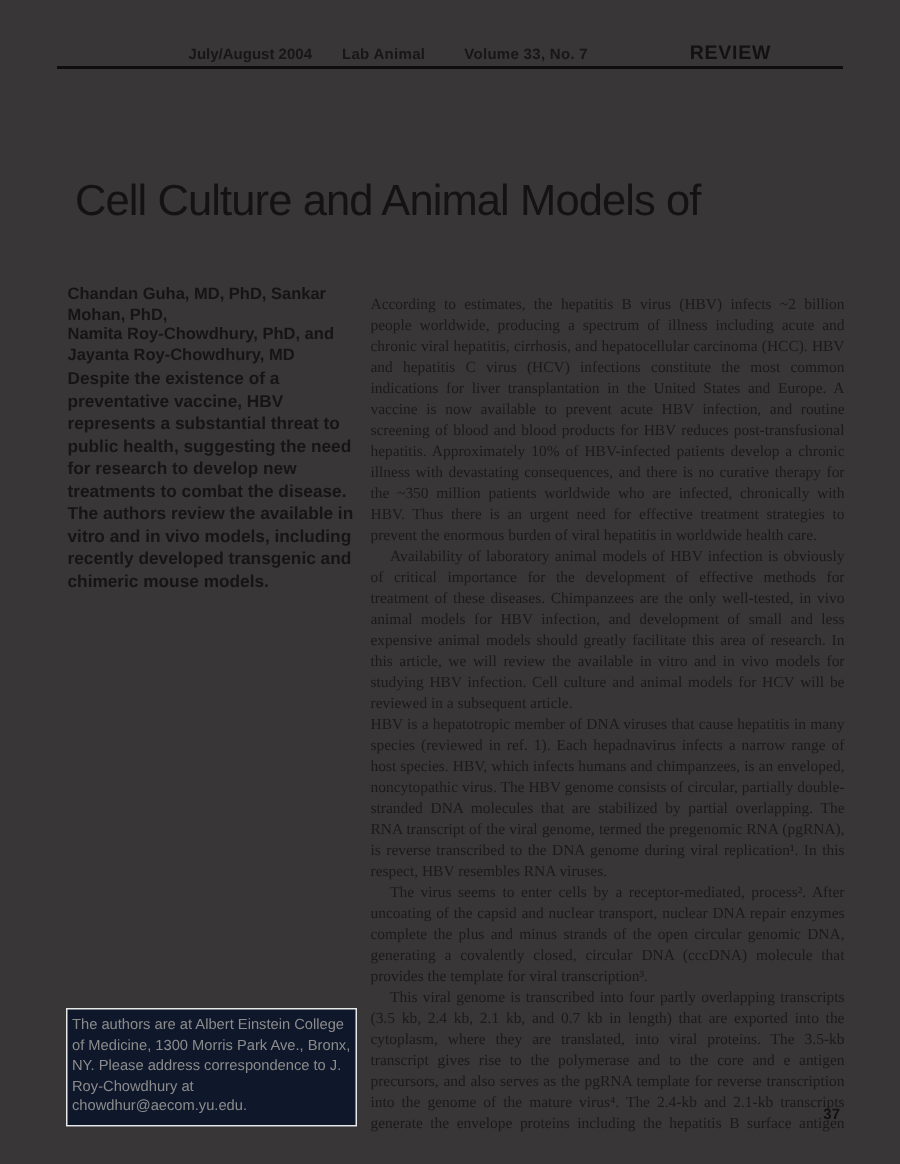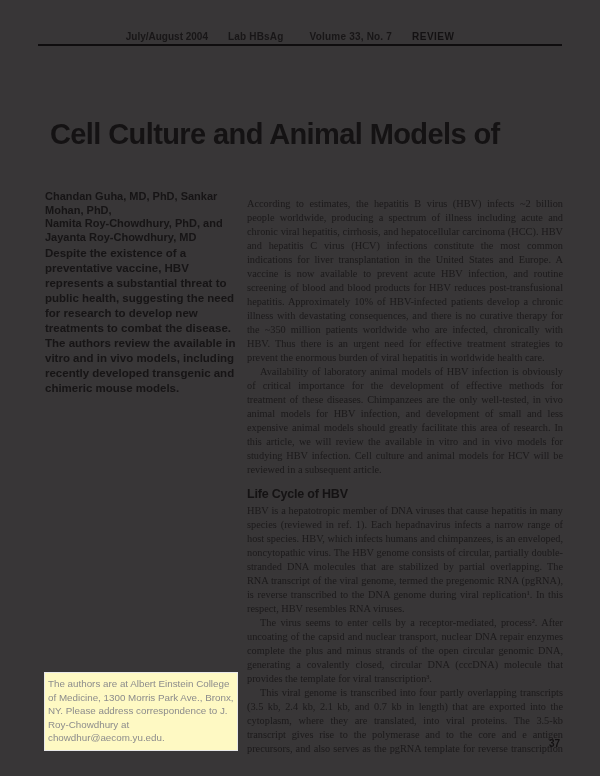--- a/index.html
+++ b/index.html
@@ -10,28 +10,28 @@
   }
   
   #journal-header{
     position:absolute;left:38px;top:28px;width:524px;height:14px;
     font-size:10px;font-weight:bold;color:#181617;
     display:flex;align-items:flex-end;
   }
   .hdr-left{width:170px;text-align:right;}
   .hdr-center{flex:1;text-align:center;letter-spacing:.2px;}
   .hdr-center .sep{display:inline-block;width:26px;}
-  .hdr-right{width:150px;text-align:left;font-size:10px;font-weight:900;letter-spacing:.5px;color:#131112;}
+  .hdr-right{width:150px;text-align:center;font-size:13px;font-weight:900;letter-spacing:.5px;color:#131112;}
   #header-rule{
     position:absolute;left:38px;top:44px;width:524px;height:2px;background:#0f0d0e;
   }
   
   #article-title{
     position:absolute;left:50px;top:100px;width:500px;
-    font-size:29px;line-height:31px;font-weight:bold;letter-spacing:-0.6px;
+    font-size:29px;line-height:31px;font-weight:normal;letter-spacing:-0.6px;
     color:#141213;
   }
   
   #authors{
     position:absolute;left:45px;top:190px;width:210px;
     font-size:11px;line-height:13.5px;font-weight:bold;color:#161415;
   }
   
   #abstract{
     position:absolute;left:45px;top:246px;width:196px;
@@ -47,60 +47,59 @@
   #body-column p{margin:0;}
   #body-column p.indent{text-indent:13px;}
   #body-column h2{
     font-family:"Liberation Sans",sans-serif;
     font-size:12.5px;font-weight:bold;color:#141213;
     margin:10px 0 3px 0;letter-spacing:-0.2px;
   }
   
   #affiliation-box{
     position:absolute;left:44px;top:672px;width:186px;
-    background:#fef9c3;color:#8c8c8c;
+    background:#0f172a;color:#8c8c8c;
     padding:5px 4px 6px 4px;
     font-size:9.8px;line-height:13.5px;
     box-shadow:0 0 0 1px #e8e8e8 inset;
   }
   
   #page-number{
     position:absolute;right:40px;top:738px;
     font-size:10px;font-weight:bold;color:#131112;
   }
 </style>
 </head>
 <body>
 
 <div id="page">
 
   <div id="journal-header">
     <span class="hdr-left">July/August 2004</span>
-    <span class="hdr-center"><span>Lab HBsAg</span><span class="sep"></span><span>Volume 33, No. 7</span></span>
+    <span class="hdr-center"><span>Lab Animal</span><span class="sep"></span><span>Volume 33, No. 7</span></span>
     <span class="hdr-right">REVIEW</span>
   </div>
 
   <div id="header-rule"></div>
 
   <h1 id="article-title">
     <span>Cell Culture and Animal Models of</span><br>
   </h1>
 
   <div id="authors">
     <span>Chandan Guha, MD, PhD, Sankar Mohan, PhD,</span><br>
     <span>Namita Roy-Chowdhury, PhD, and</span><br>
     <span>Jayanta Roy-Chowdhury, MD</span>
   </div>
 
   <div id="abstract">Despite the existence of a preventative vaccine, HBV represents a substantial threat to public health, suggesting the need for research to develop new treatments to combat the disease. The authors review the available in vitro and in vivo models, including recently developed transgenic and chimeric mouse models.</div>
 
   <div id="body-column">
     <p>According to estimates, the hepatitis B virus (HBV) infects ~2 billion people worldwide, producing a spectrum of illness including acute and chronic viral hepatitis, cirrhosis, and hepatocellular carcinoma (HCC). HBV and hepatitis C virus (HCV) infections constitute the most common indications for liver transplantation in the United States and Europe. A vaccine is now available to prevent acute HBV infection, and routine screening of blood and blood products for HBV reduces post-transfusional hepatitis. Approximately 10% of HBV-infected patients develop a chronic illness with devastating consequences, and there is no curative therapy for the ~350 million patients worldwide who are infected, chronically with HBV. Thus there is an urgent need for effective treatment strategies to prevent the enormous burden of viral hepatitis in worldwide health care.</p>
     <p class="indent">Availability of laboratory animal models of HBV infection is obviously of critical importance for the development of effective methods for treatment of these diseases. Chimpanzees are the only well-tested, in vivo animal models for HBV infection, and development of small and less expensive animal models should greatly facilitate this area of research. In this article, we will review the available in vitro and in vivo models for studying HBV infection. Cell culture and animal models for HCV will be reviewed in a subsequent article.</p>
-    <h2>Life Cycle of HBV</h2>
     <p>HBV is a hepatotropic member of DNA viruses that cause hepatitis in many species (reviewed in ref. 1). Each hepadnavirus infects a narrow range of host species. HBV, which infects humans and chimpanzees, is an enveloped, noncytopathic virus. The HBV genome consists of circular, partially double-stranded DNA molecules that are stabilized by partial overlapping. The RNA transcript of the viral genome, termed the pregenomic RNA (pgRNA), is reverse transcribed to the DNA genome during viral replication¹. In this respect, HBV resembles RNA viruses.</p>
     <p class="indent">The virus seems to enter cells by a receptor-mediated, process². After uncoating of the capsid and nuclear transport, nuclear DNA repair enzymes complete the plus and minus strands of the open circular genomic DNA, generating a covalently closed, circular DNA (cccDNA) molecule that provides the template for viral transcription³.</p>
     <p class="indent">This viral genome is transcribed into four partly overlapping transcripts (3.5 kb, 2.4 kb, 2.1 kb, and 0.7 kb in length) that are exported into the cytoplasm, where they are translated, into viral proteins. The 3.5-kb transcript gives rise to the polymerase and to the core and e antigen precursors, and also serves as the pgRNA template for reverse transcription into the genome of the mature virus⁴. The 2.4-kb and 2.1-kb transcripts generate the envelope proteins including the hepatitis B surface antigen (HBsAg). Studies on the woodchuck hepadnavirus (WHV) suggest that the X protein, which is translated from the 0.7-kb transcript, may be required for infection initiation⁵. The genome particle contains a leader sequence that transports it into the endoplasmic reticulum (ER), where it is processed, and, eventually secreted, as hepatitis B e antigen (HBeAg)⁶.</p>
 
   </div>
 
   <div id="affiliation-box">The authors are at Albert Einstein College of Medicine, 1300 Morris Park Ave., Bronx, NY. Please address correspondence to J. Roy-Chowdhury at chowdhur@aecom.yu.edu.</div>
 
   <div id="page-number">37</div>
 

